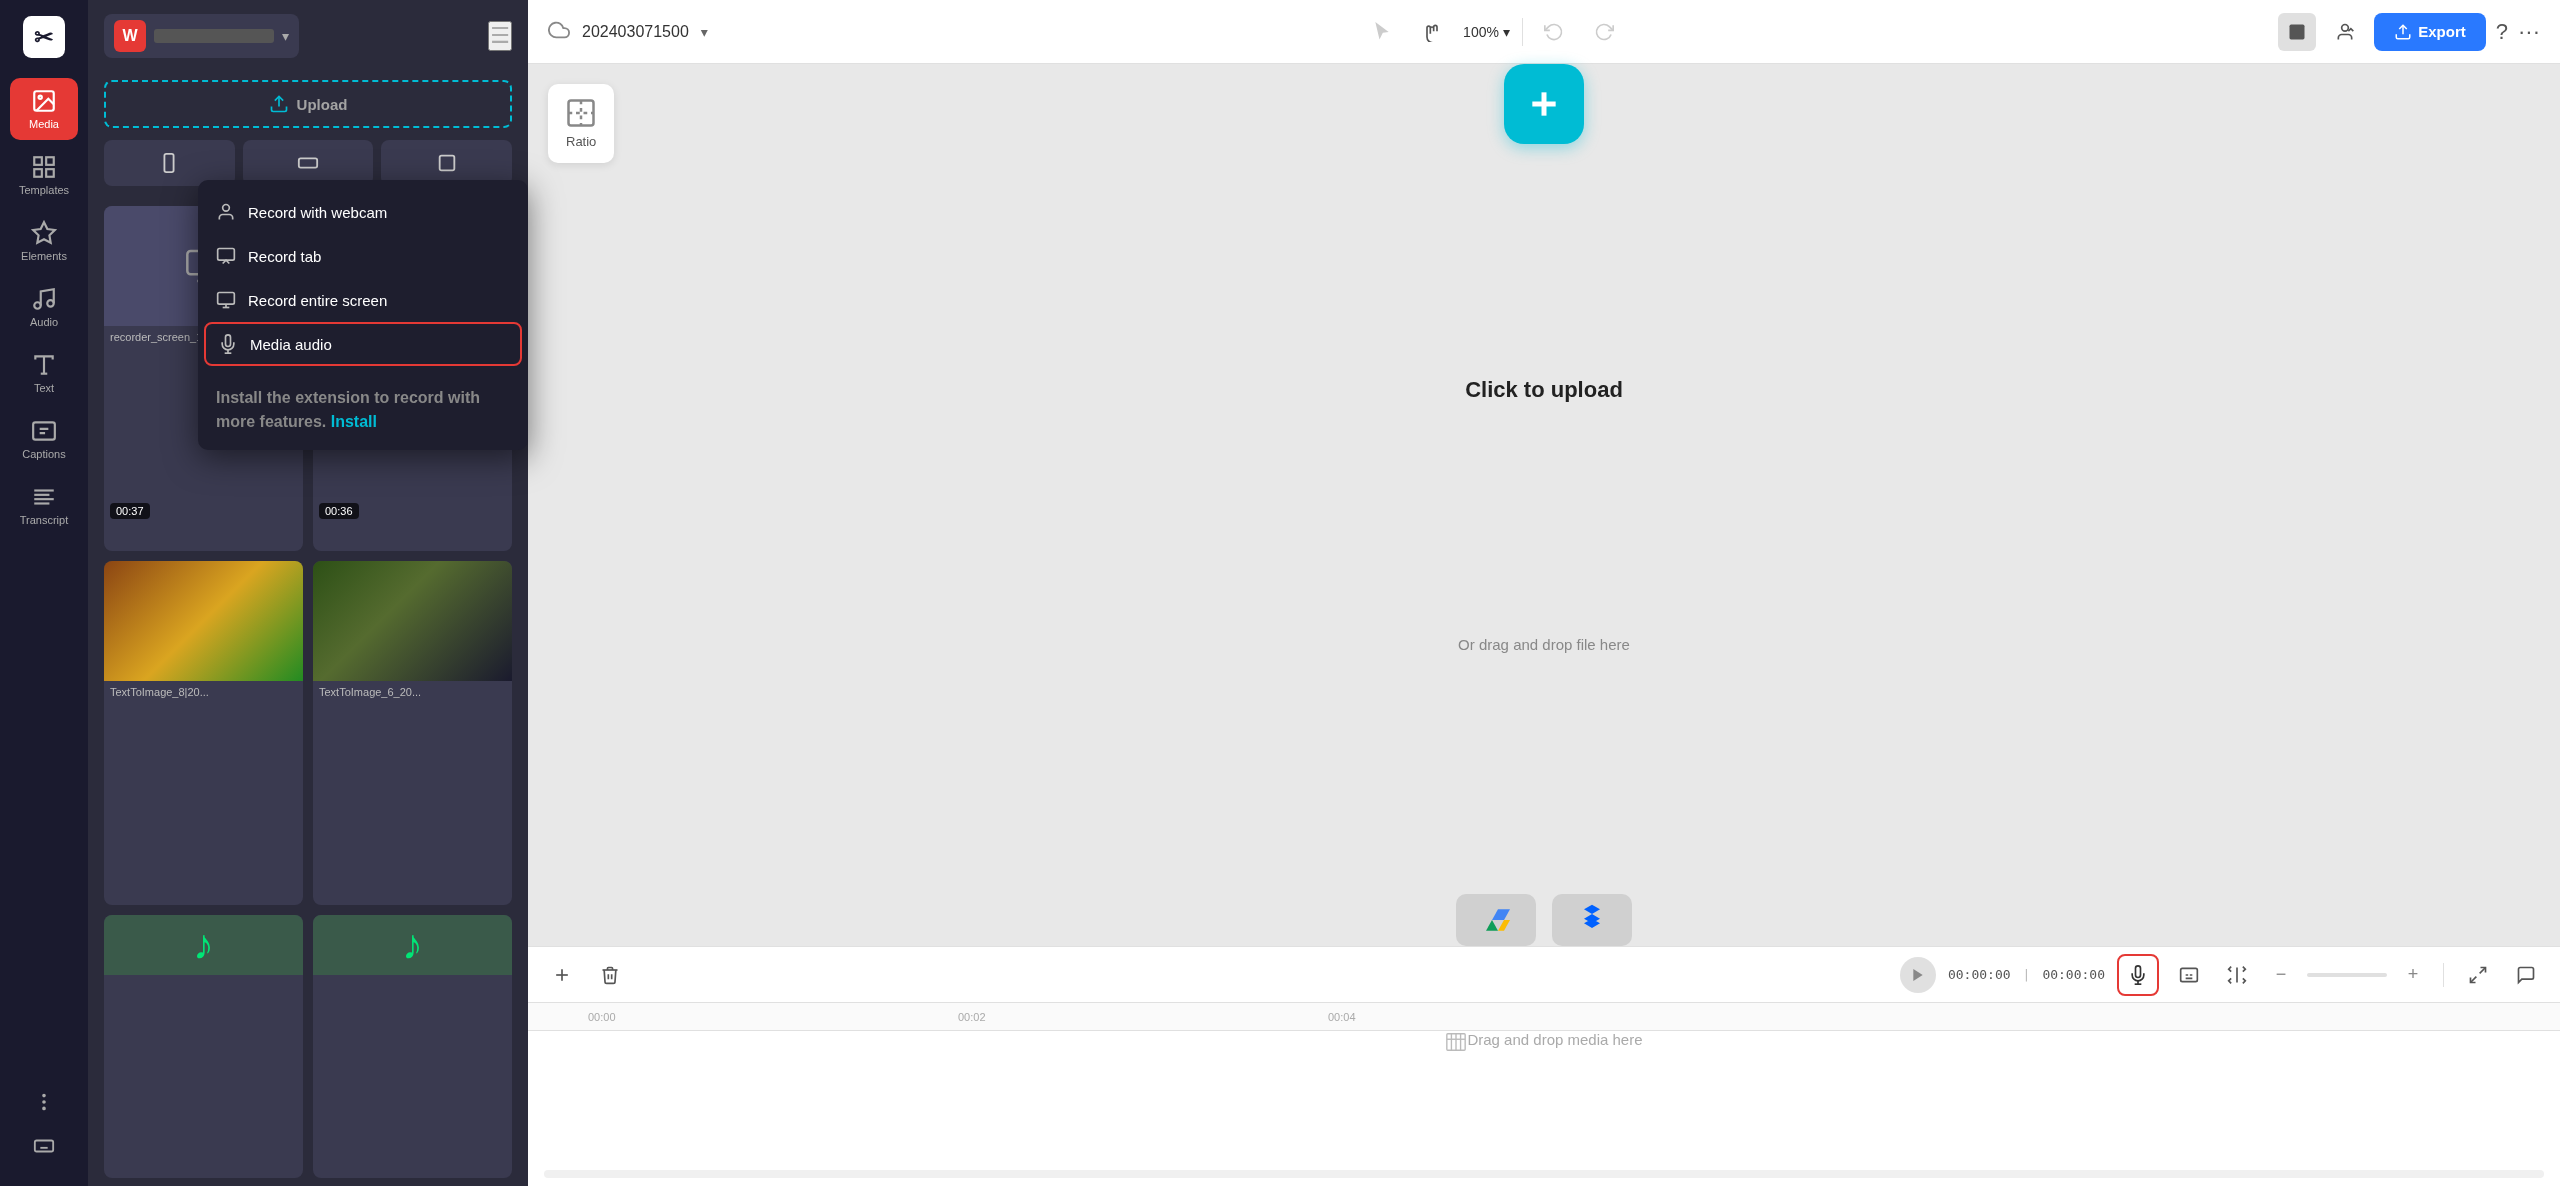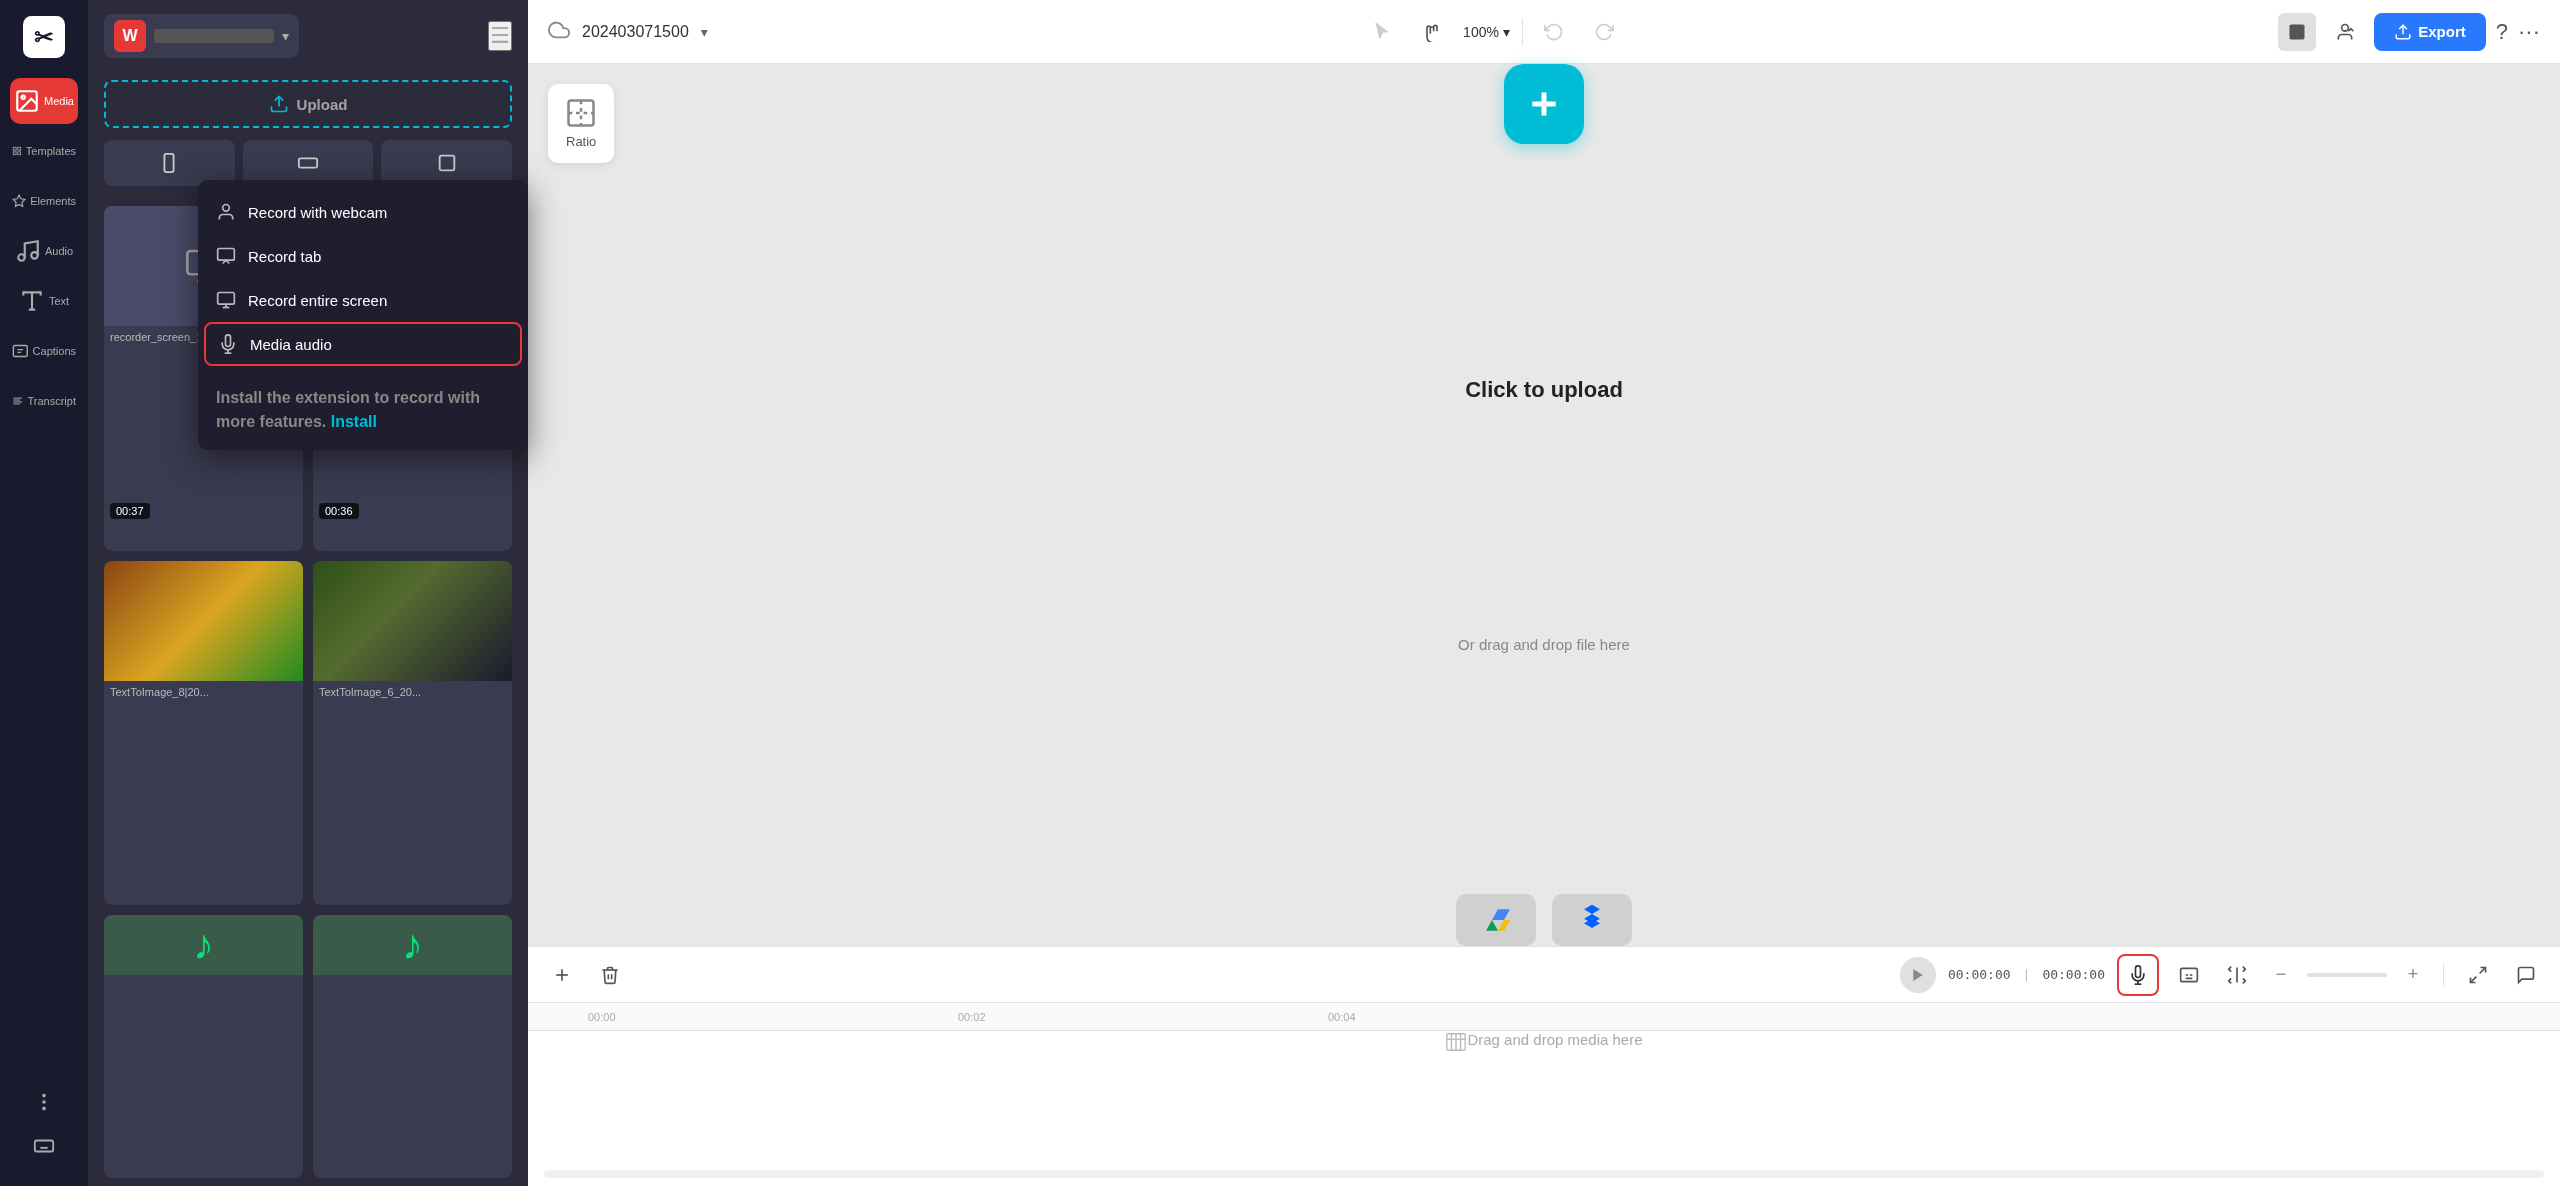--- a/index.html
+++ b/index.html
@@ -16,21 +16,21 @@
       gap: 4px;
       z-index: 10;
     }
     .icon-bar-logo {
       width: 50px; height: 50px;
       display: flex; align-items: center; justify-content: center;
       margin-bottom: 12px;
     }
     .icon-bar-item {
       width: 68px;
-      display: flex; flex-direction: row;
+      display: flex; flex-direction: column;
       align-items: center; justify-content: center;
       padding: 10px 2px;
       border-radius: 10px;
       cursor: pointer;
       gap: 4px;
       color: #aaa;
       font-size: 12px;
     }
     .icon-bar-item.active {
       background: #e53935;

